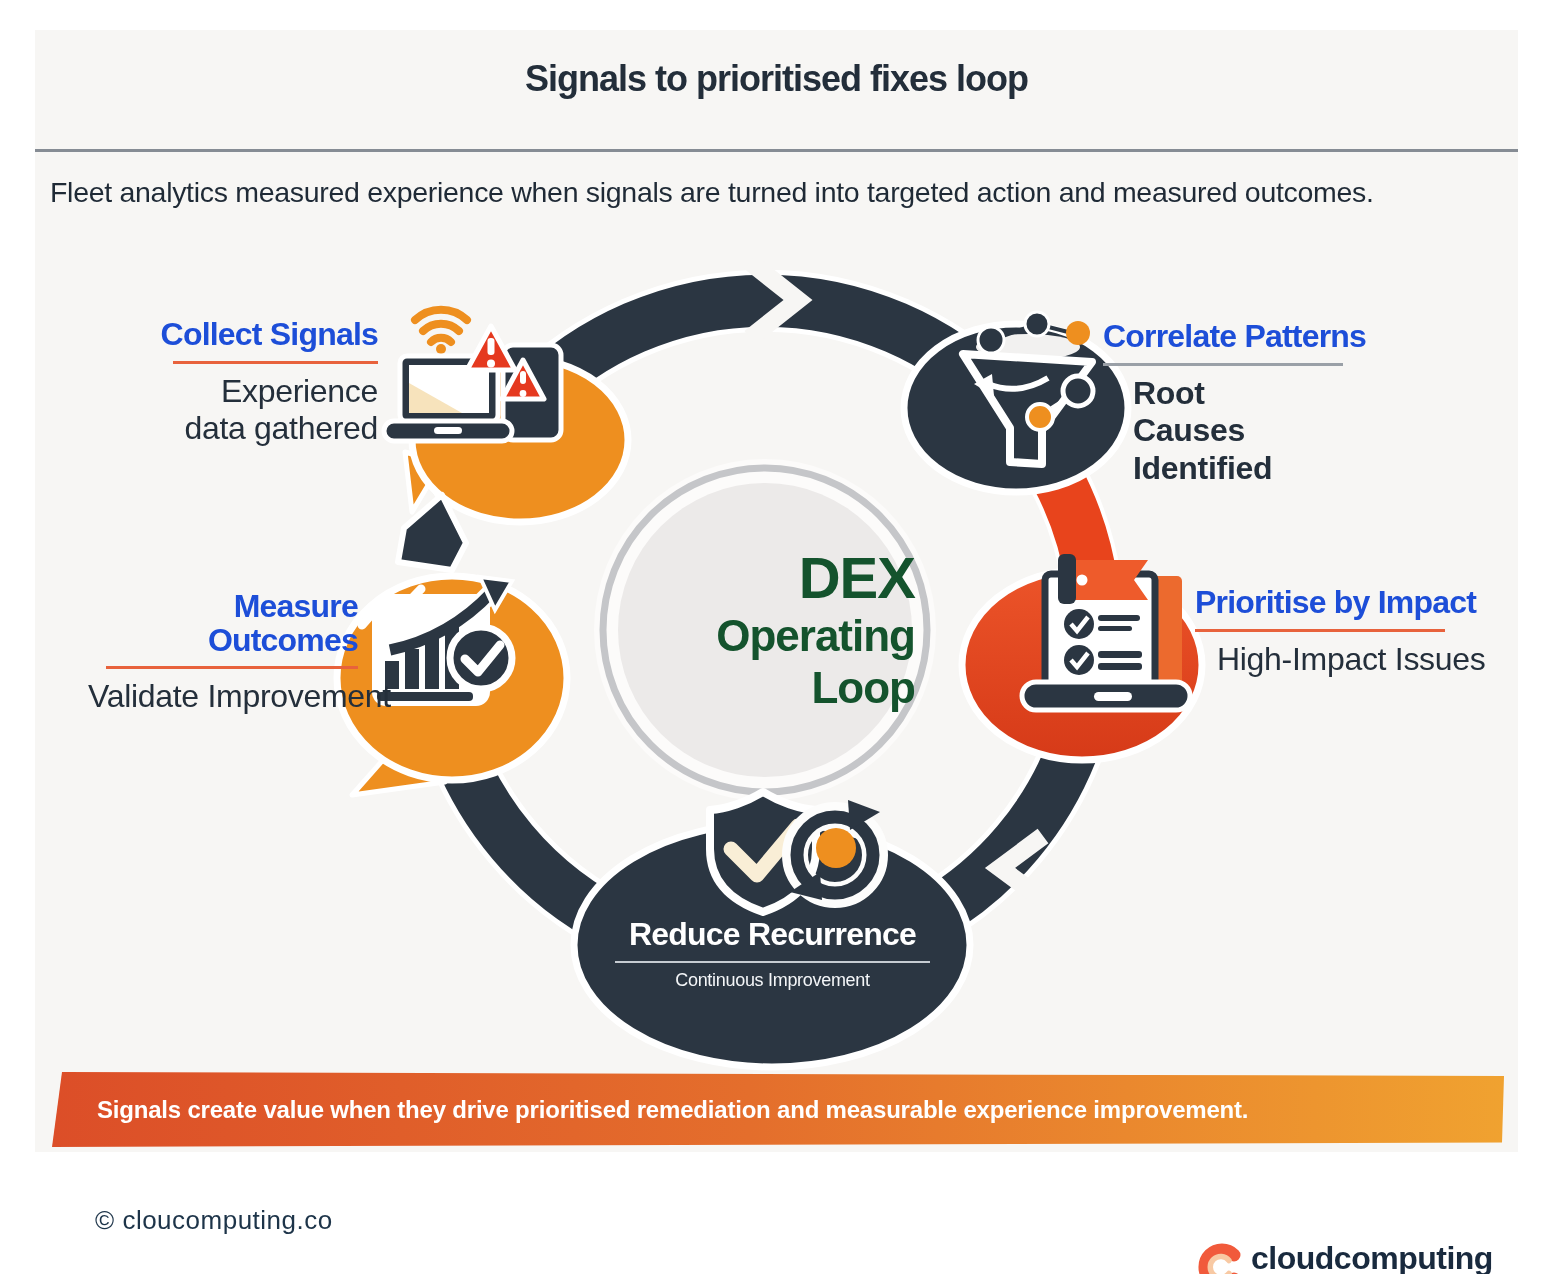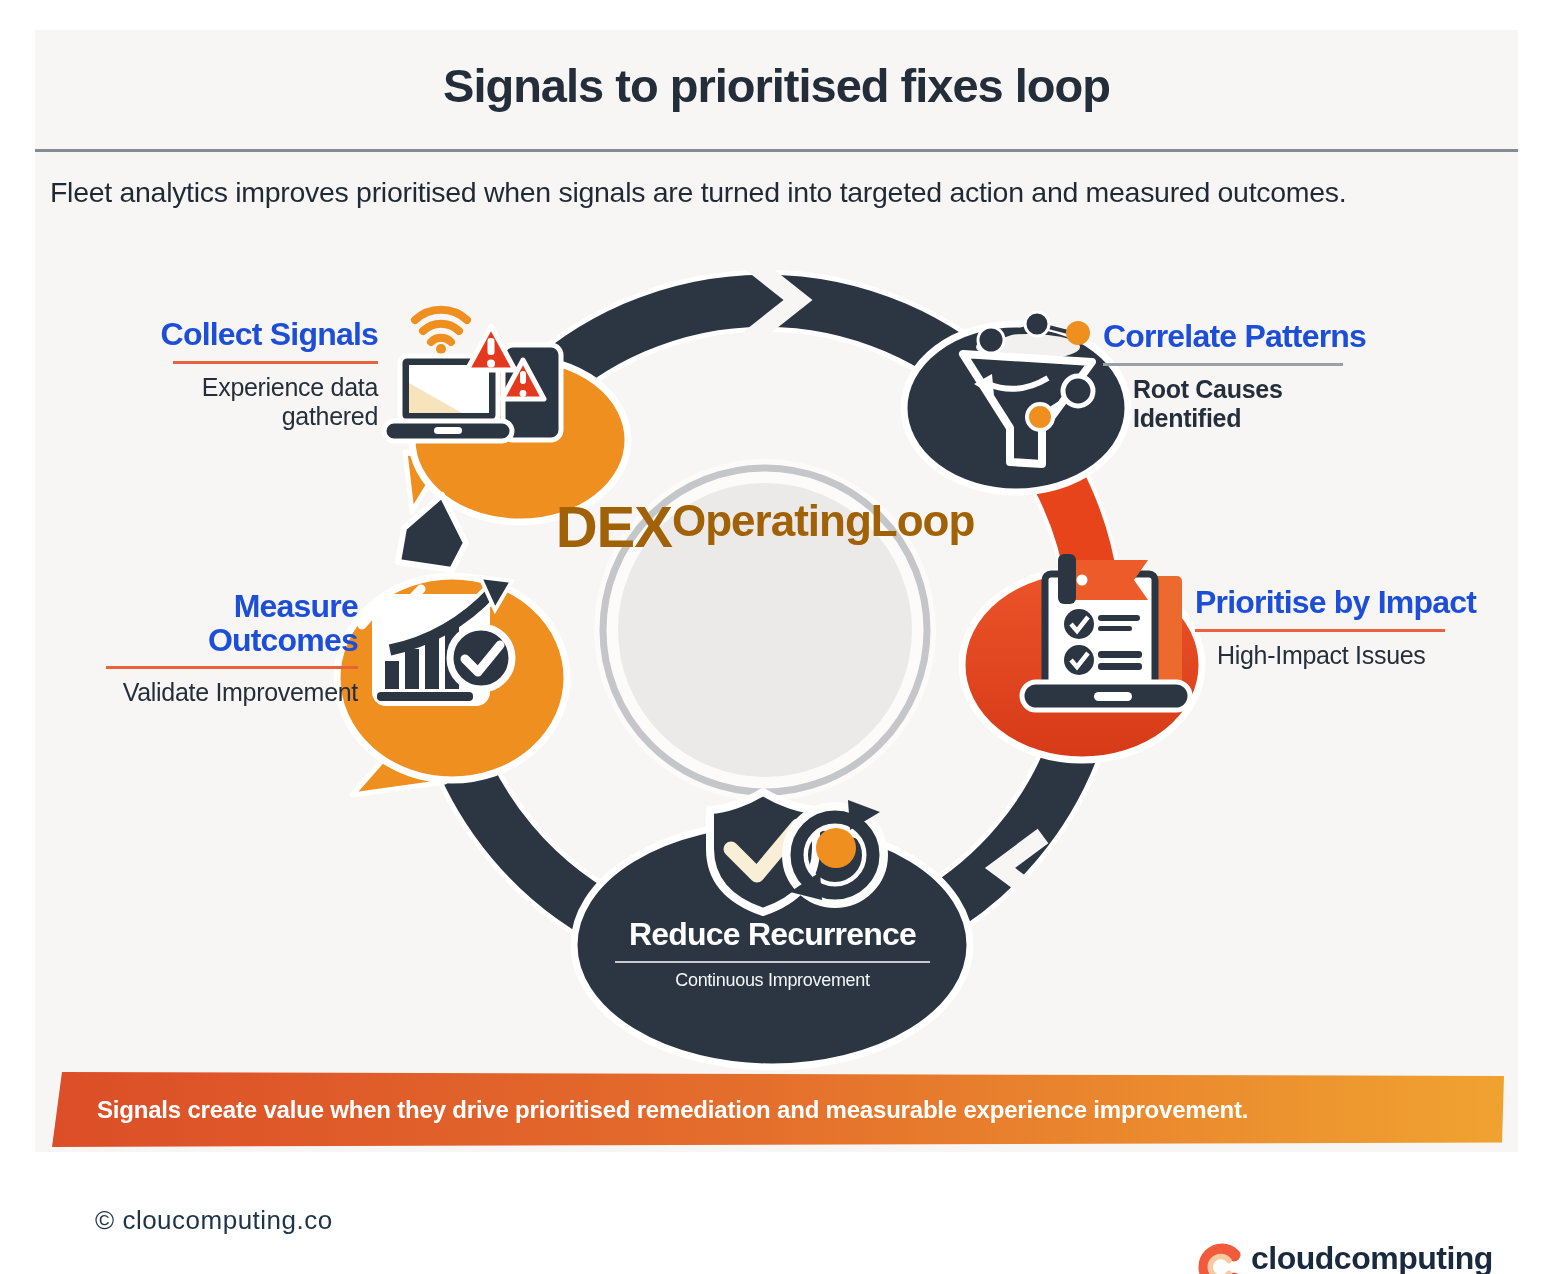--- a/index.html
+++ b/index.html
@@ -8,60 +8,60 @@
     background:#ffffff;
     font-family:"Liberation Sans", sans-serif;
     color:#222d3a;
   }
   .panel{
     position:absolute;left:35px;top:30px;width:1483px;height:1122px;
     background:#f7f6f4;
   }
   .page-title{
     position:absolute;left:35px;top:58px;width:1483px;
-    text-align:center;font-size:47px;font-weight:bold;color:#232e3a;
+    text-align:center;font-size:36px;font-weight:bold;color:#232e3a;
     letter-spacing:-1px;
   }
   .title-divider{
     position:absolute;left:35px;top:149px;width:1483px;height:3px;
     background:#868c94;
   }
   .page-subtitle{
     position:absolute;left:50px;top:176px;width:1420px;
     font-size:28.5px;color:#1f2a36;letter-spacing:-0.3px;
   }
   .diagram-svg{position:absolute;left:0;top:0;}
   .lbl{position:absolute;}
   .stage-title{
     font-size:32px;font-weight:bold;color:#1d4ed8;letter-spacing:-0.8px;line-height:1.05;
   }
   .rule{height:3px;margin-top:9px;}
   .stage-sub{
-    font-size:25px;color:#242f3b;line-height:1.18;margin-top:9px;letter-spacing:-0.3px;
+    font-size:32px;color:#242f3b;line-height:1.18;margin-top:9px;letter-spacing:-0.3px;
   }
   .lbl-collect{left:138px;top:318px;width:240px;text-align:right;}
   .lbl-collect .rule{width:205px;margin-left:auto;background:#e8623c;}
   .lbl-collect .stage-sub{width:215px;margin-left:auto;}
   .lbl-correlate{left:1103px;top:320px;width:300px;text-align:left;}
   .lbl-correlate .rule{width:240px;background:#9aa0a7;}
   .lbl-correlate .stage-sub{margin-left:30px;width:180px;font-weight:bold;}
   .lbl-prioritise{left:1195px;top:586px;width:300px;text-align:left;}
   .lbl-prioritise .rule{width:250px;background:#e8623c;}
   .lbl-prioritise .stage-sub{margin-left:22px;white-space:nowrap;}
   .lbl-measure{left:88px;top:590px;width:270px;text-align:right;}
   .lbl-measure .rule{width:252px;margin-left:auto;background:#e8623c;}
   .lbl-measure .stage-sub{white-space:nowrap;}
   .lbl-reduce{left:605px;top:918px;width:335px;text-align:center;color:#ffffff;}
   .lbl-reduce .stage-title{color:#ffffff;}
   .lbl-reduce .rule{width:315px;height:2px;background:#c6ccd2;margin:9px auto 7px auto;}
   .lbl-reduce .stage-sub{color:#f4f6f8;font-size:18px;margin-top:6px;}
   .hub{
     position:absolute;left:615px;top:495px;width:300px;height:270px;
-    display:flex;flex-direction:row;justify-content:center;align-items:flex-start;
-    text-align:center;color:#a16207;
+    display:flex;flex-direction:column;justify-content:center;align-items:flex-end;
+    text-align:center;color:#14532d;
   }
   .hub-line1{font-size:58px;font-weight:bold;letter-spacing:-1px;line-height:1.1;}
   .hub-line2,.hub-line3{font-size:44px;font-weight:bold;letter-spacing:-1px;line-height:1.18;}
   .banner{
     position:absolute;left:52px;top:1072px;width:1452px;height:75px;
     background:linear-gradient(90deg,#dc4e28 0%,#e46e2c 48%,#f0a230 100%);
     clip-path:polygon(10px 0%,100% 4px,calc(100% - 2px) 94%,0% 100%);
     display:flex;align-items:center;
   }
   .banner-text{
@@ -75,21 +75,21 @@
   }
   .brand-name{font-size:32px;font-weight:bold;color:#192a3e;letter-spacing:-0.5px;}
 </style>
 </head>
 <body>
 
 <div class="panel"></div>
 
 <div class="page-title">Signals to prioritised fixes loop</div>
 <div class="title-divider"></div>
-<div class="page-subtitle">Fleet analytics improves prioritised when signals are turned into targeted action and measured outcomes.</div>
+<div class="page-subtitle">Fleet analytics measured experience when signals are turned into targeted action and measured outcomes.</div>
 
 <svg class="diagram-svg" width="1553" height="1274" viewBox="0 0 1553 1274">
   <defs>
     <linearGradient id="gradRed" x1="0" y1="0" x2="0" y2="1">
       <stop offset="0" stop-color="#ec5429"></stop>
       <stop offset="1" stop-color="#d63a18"></stop>
     </linearGradient>
   </defs>
 
   <g>

